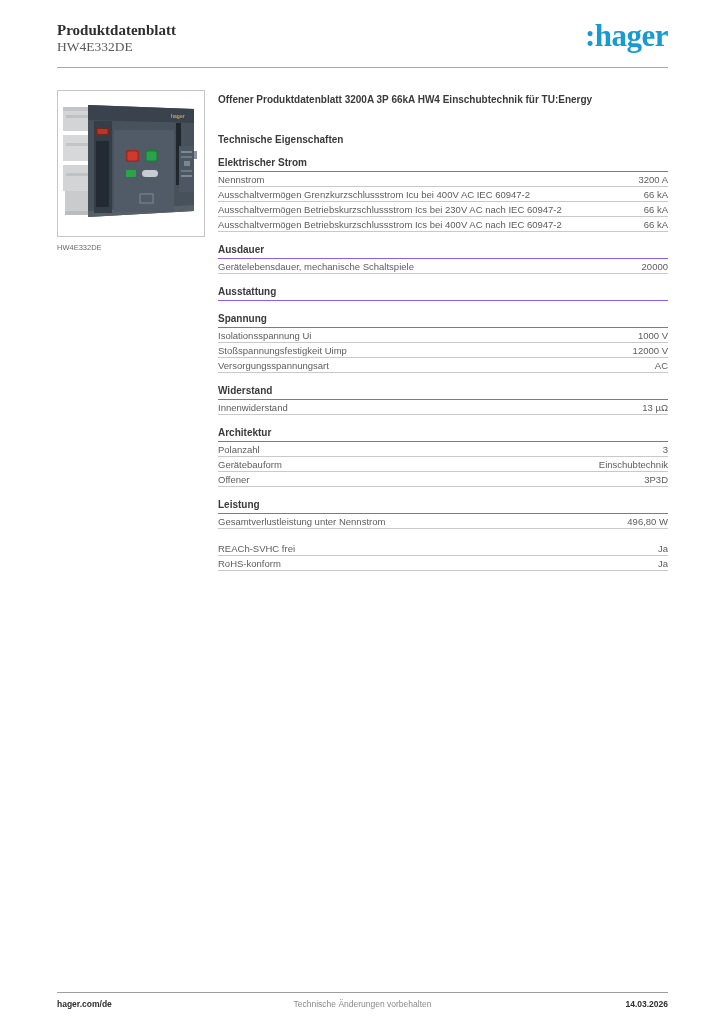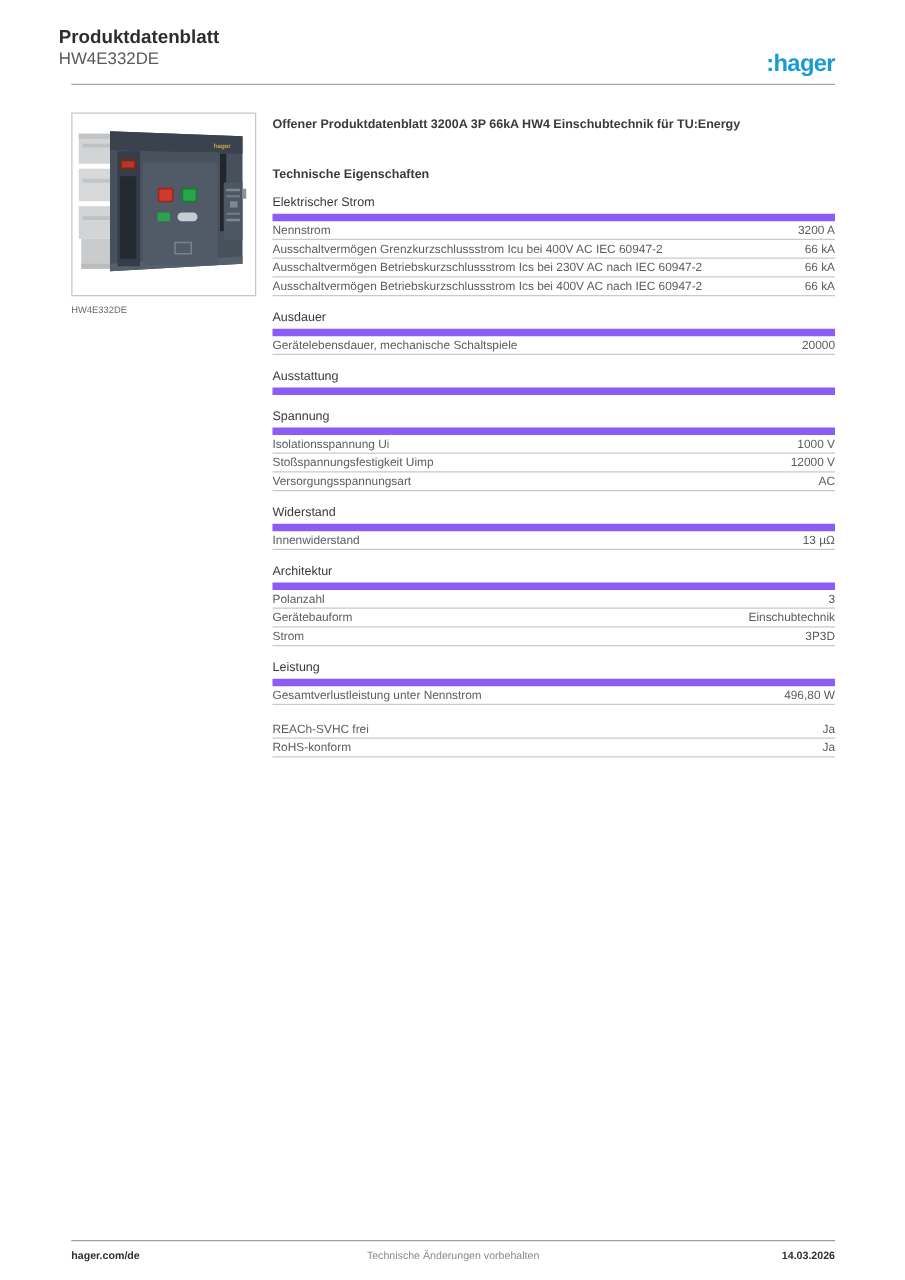--- a/index.html
+++ b/index.html
@@ -8,26 +8,26 @@
     position:relative;
     width:724px; height:1024px;
     margin:0 auto;
     background:#ffffff;
     font-family:"Liberation Sans","DejaVu Sans",sans-serif;
     color:#3d3d3d;
     overflow:hidden;
   }
   
   .header {
-    position:absolute; left:47px; right:56px; top:21px;
-    display:flex; justify-content:space-between; align-items:flex-start;
+    position:absolute; left:57px; right:56px; top:21px;
+    display:flex; justify-content:space-between; align-items:flex-start;font-family:Liberation Serif, serif;
   }
   .doc-type { font-size:15px; font-weight:bold; color:#2e2e2e; line-height:18px; }
   .product-code { font-size:13.5px; color:#595959; line-height:16px; }
-  .logo { font-size:19px; font-weight:bold; letter-spacing:-0.5px; line-height:30px; margin-top:16px; }
+  .logo { font-size:31px; font-weight:bold; letter-spacing:-0.5px; line-height:30px; margin-top:0; }
   .top-rule {
     position:absolute; left:57px; right:56px; top:67px;
     border-top:1.5px solid #a9a9a9;
   }
   
   .content {
     position:absolute; left:57px; right:56px; top:90px;
     display:flex; gap:13px; align-items:flex-start;
   }
   .image-col { width:148px; flex:0 0 148px; }
@@ -36,23 +36,23 @@
     border:1px solid #c6c6c6;
     background:#ffffff;
     position:relative;
   }
   .image-caption { margin-top:6px; font-size:7.5px; color:#6a6a6a; }
   .props-col { flex:1; min-width:0; }
   .prod-title { font-size:10px; font-weight:bold; color:#3a3a3a; line-height:13px; margin-top:3px; }
   .subtitle { font-size:10px; font-weight:bold; color:#3a3a3a; margin-top:28px; }
   .section { margin-top:12px; }
   .section-heading {
-    font-size:10px; font-weight:normal; color:#3a3a3a;
+    font-size:10px; font-weight:bold; color:#3a3a3a;
     padding-bottom:3px;
-    border-bottom:6px solid #8b5cf6;
+    border-bottom:1px solid #8b5cf6;
   }
   .row {
     display:flex; justify-content:space-between; align-items:center;
     height:15px;
     border-bottom:1px solid #c9c9c9;
     font-size:9.5px; color:#5c5c5c;
   }
   .row-label { white-space:nowrap; overflow:hidden; }
   .row-value { white-space:nowrap; padding-left:10px; }
   
@@ -204,21 +204,21 @@
             <div class="section-heading">Architektur</div>
             <div class="row">
               <div class="row-label">Polanzahl</div>
               <div class="row-value">3</div>
             </div>
             <div class="row">
               <div class="row-label">Gerätebauform</div>
               <div class="row-value">Einschubtechnik</div>
             </div>
             <div class="row">
-              <div class="row-label">Strom</div>
+              <div class="row-label">Offener</div>
               <div class="row-value">3P3D</div>
             </div>
           </div>
           <div class="section">
             <div class="section-heading">Leistung</div>
             <div class="row">
               <div class="row-label">Gesamtverlustleistung unter Nennstrom</div>
               <div class="row-value">496,80 W</div>
             </div>
           </div>

